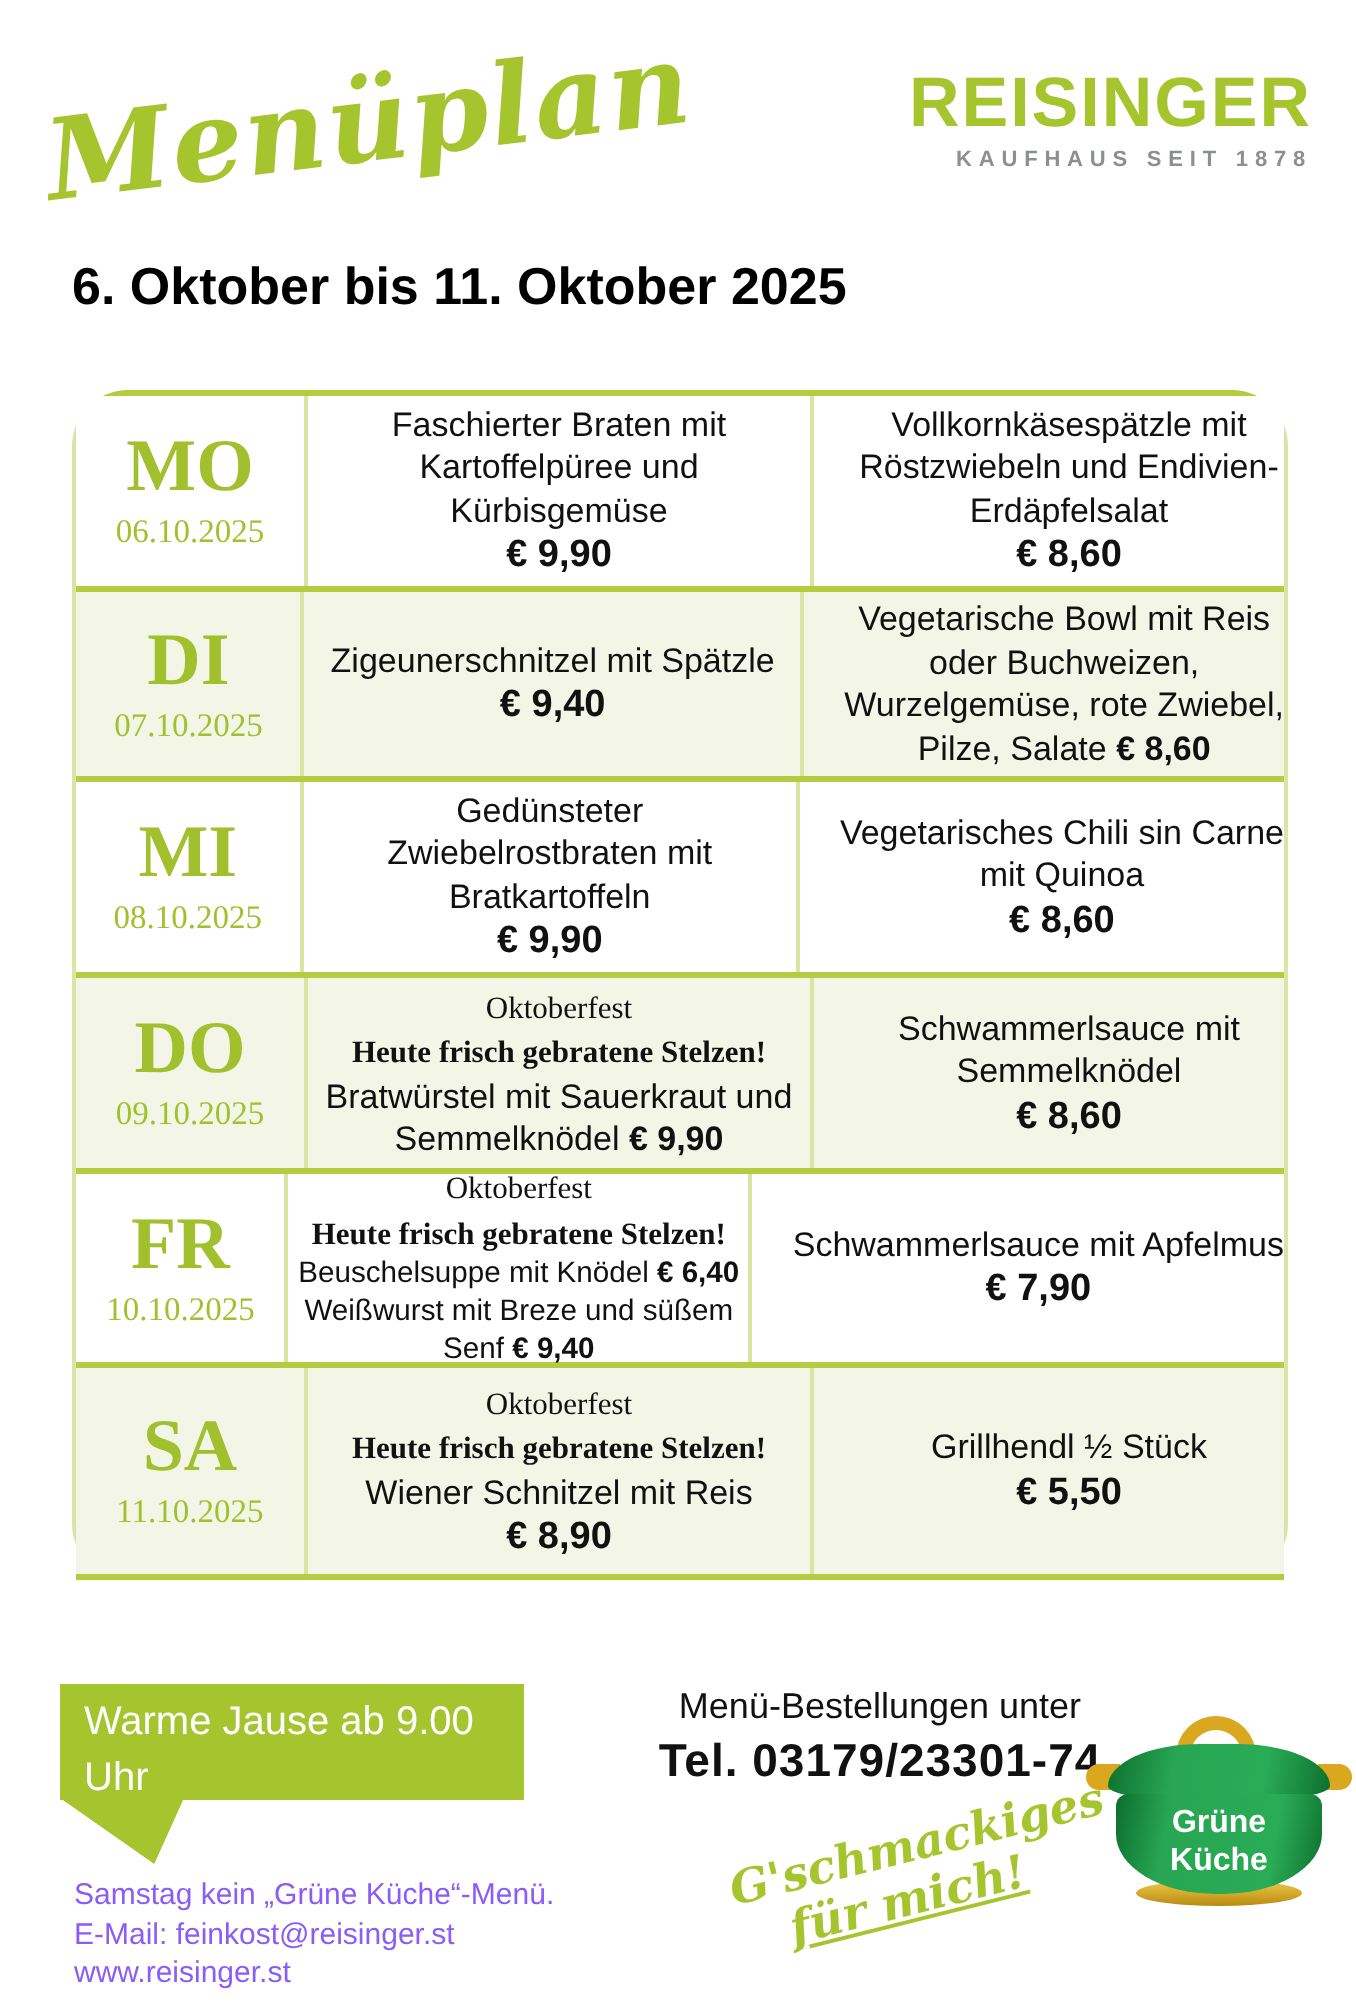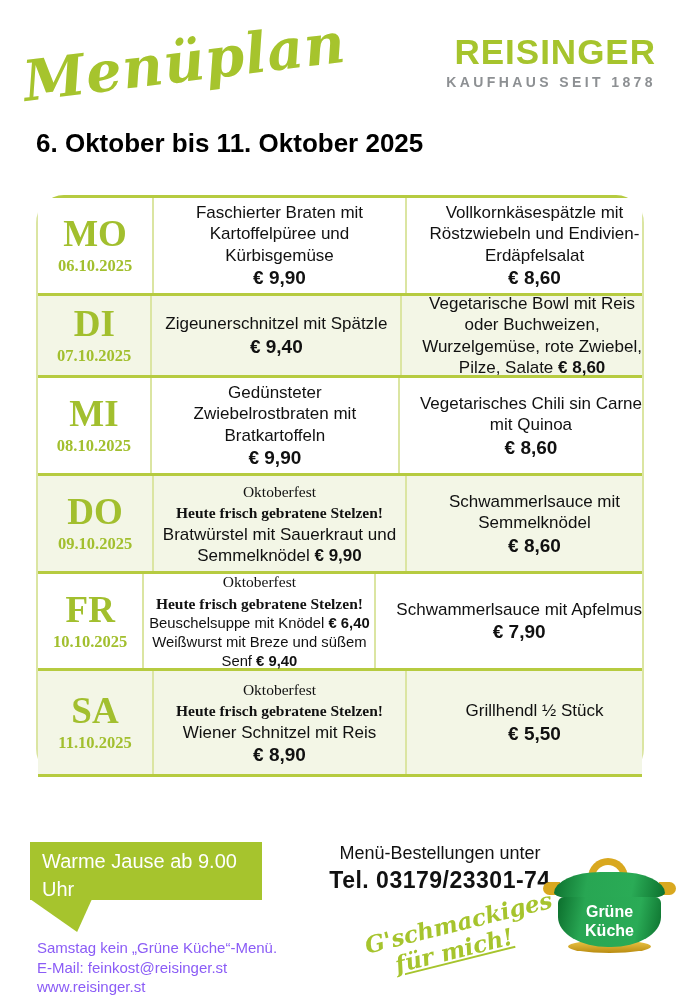--- a/index.html
+++ b/index.html
@@ -5,38 +5,38 @@
   html,body{margin:0;padding:0;background:#ffffff;}
   #page{position:relative;width:678px;height:1006px;background:#fff;overflow:hidden;
         font-family:"Liberation Sans",sans-serif;color:#111;}
 
   
   .script-title{position:absolute;left:22px;top:28px;width:330px;
     font-family:"DejaVu Serif",serif;font-style:italic;font-weight:bold;
     font-size:56px;color:#a6c42d;transform:rotate(-7deg);letter-spacing:1px;}
   .logo{position:absolute;right:22px;top:34px;text-align:right;}
   .logo-name{font-size:35px;font-weight:800;color:#a6c42d;letter-spacing:1px;line-height:1;}
-  .logo-tag{margin-top:5px;font-size:14px;color:#8d9093;letter-spacing:3.4px;font-weight:600;}
+  .logo-tag{margin-top:5px;font-size:11px;color:#8d9093;letter-spacing:3.4px;font-weight:600;}
 
   .page-title{position:absolute;left:36px;top:128px;font-size:26px;font-weight:bold;color:#000;}
 
   
   .menu-table{position:absolute;left:36px;top:195px;width:608px;
     border-top:3px solid #b6cb40;border-left:2px solid #dbe5a2;border-right:2px solid #dbe5a2;
     box-sizing:border-box;border-radius:28px;}
   .row{display:flex;border-bottom:3px solid #b6cb40;box-sizing:border-box;background:#fff;}
   .row.shade{background:#f3f6e6;}
   .cell{display:flex;flex-direction:column;justify-content:center;align-items:center;
     box-sizing:border-box;text-align:center;}
   .cell-day{width:114px;}
   .cell-lunch{width:255px;border-left:2px solid #dbe5a2;border-right:2px solid #dbe5a2;}
   .cell-veg{flex:1;padding-left:20px;}
   .day-abbr{font-family:"Liberation Serif",serif;font-weight:bold;font-size:37px;
     color:#a2bf2e;line-height:1;}
-  .day-date{font-family:"Liberation Serif",serif;font-weight:bold;font-size:16.5px;
+  .day-date{font-family:"Liberation Serif",serif;font-weight:normal;font-size:16.5px;
     color:#a2bf2e;margin-top:4px;}
   .line{font-size:17px;line-height:21.5px;white-space:nowrap;}
   .line .b{font-weight:bold;}
   .line.price-line{font-size:19px;line-height:23px;font-weight:bold;}
   .line .s{font-size:14.8px;}
   .line.small{font-size:14.8px;line-height:19px;}
   .line .f, .line.serif{font-family:"Liberation Serif",serif;font-size:15.5px;}
 
   
   .bubble{position:absolute;left:30px;top:842px;width:232px;height:58px;background:#a6c42d;
@@ -103,21 +103,21 @@
           <div class="line"><span>Kürbisgemüse</span></div>
           <div class="line price-line"><span class="b">€ 9,90</span></div>
         </div>
         <div class="cell cell-veg">
           <div class="line"><span>Vollkornkäsespätzle mit</span></div>
           <div class="line"><span>Röstzwiebeln und Endivien-</span></div>
           <div class="line"><span>Erdäpfelsalat</span></div>
           <div class="line price-line"><span class="b">€ 8,60</span></div>
         </div>
       </div>
-      <div class="row shade" style="height: 82px;">
+      <div class="row shade" style="height: 95px;">
         <div class="cell cell-day">
           <div class="day-abbr">DI</div>
           <div class="day-date">07.10.2025</div>
         </div>
         <div class="cell cell-lunch">
           <div class="line"><span>Zigeunerschnitzel mit Spätzle</span></div>
           <div class="line price-line"><span class="b">€ 9,40</span></div>
         </div>
         <div class="cell cell-veg">
           <div class="line"><span>Vegetarische Bowl mit Reis</span></div>

